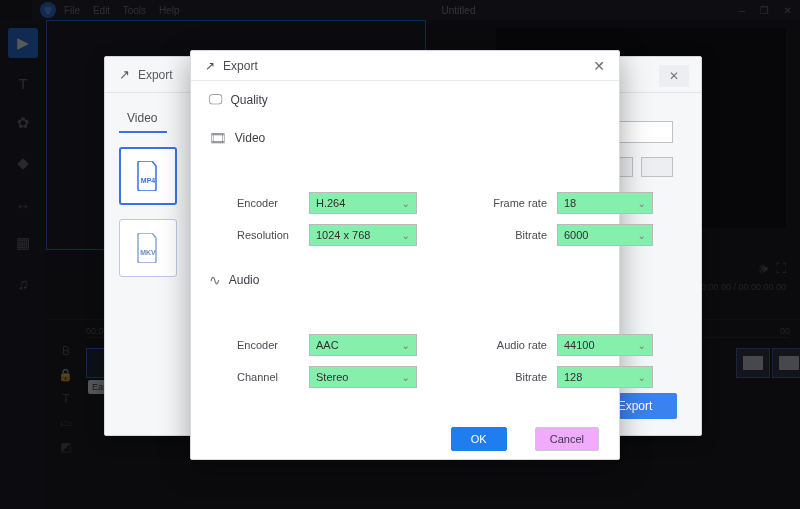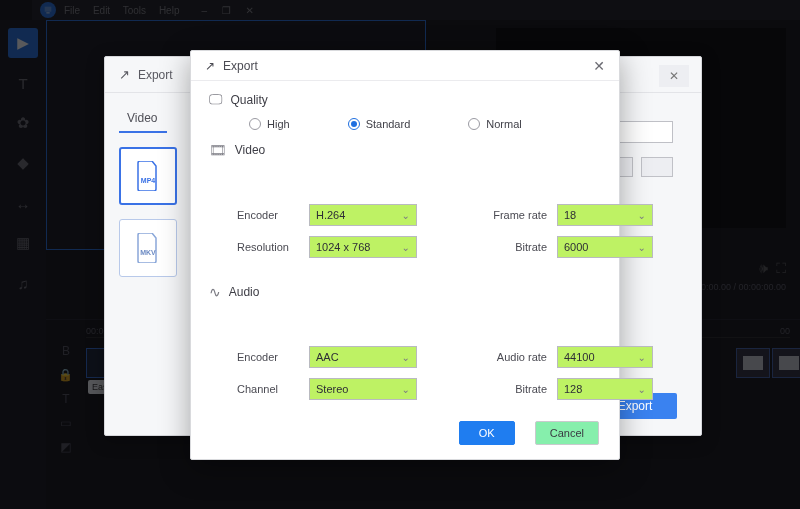--- a/index.html
+++ b/index.html
@@ -65,25 +65,25 @@
   
   .quality-row { display:flex; gap:58px; padding-left:40px; }
   .radio { display:flex; align-items:center; gap:6px; font-size:11px; color:#414149; }
   .radio .dot { width:12px; height:12px; border:1.5px solid #9a9aa2; border-radius:50%; position:relative; }
   .radio.sel .dot { border-color:#1f6fe0; }
   .radio.sel .dot::after { content:""; position:absolute; inset:2px; background:#1f6fe0; border-radius:50%; }
   
   .form-grid { display:grid; grid-template-columns:62px 108px 48px 62px 96px; column-gap:10px; row-gap:10px; padding-left:28px; align-items:center;margin-top:46px; }
   .lbl { font-size:11px; color:#4a4a52; text-align:left; }
   .lbl.r { text-align:right; }
-  .combo { height:22px; border:1px solid #b9bac0; background:#bef264; display:flex; align-items:center; padding:0 6px; font-size:11px; color:#2e2e36; position:relative; }
+  .combo { height:22px; border:1px solid #b9bac0; background:#86efac; display:flex; align-items:center; padding:0 6px; font-size:11px; color:#2e2e36; position:relative; }
   .combo .chev { margin-left:auto; color:#7a7a82; font-size:10px; }
   
-  .btn-row { position:absolute; right:20px; bottom:14px; display:flex; gap:20px; }
-  .btn { min-width:56px; height:24px; font-size:11px; border-radius:2px; border:1px solid #c9cacd; background:#86efac; color:#3a3a42; padding:0 14px; cursor:pointer; }
+  .btn-row { position:absolute; right:20px; bottom:8px; display:flex; gap:28px; }
+  .btn { min-width:56px; height:24px; font-size:11px; border-radius:2px; border:1px solid #c9cacd; background:#f0abfc; color:#3a3a42; padding:0 14px; cursor:pointer; }
   .btn.primary { background:#1f7df0; border-color:#1f7df0; color:#fff; }
   
   
   .dim { position:absolute; inset:0; background:rgba(10,10,14,.68); }
 </style>
 </head>
 <body>
 
 <div class="titlebar">
   <span class="logo">
@@ -92,20 +92,21 @@
         <path d="M4 4h16v12H4z" fill="#fff" opacity=".3"></path>
         <path d="M8 18h8v2H8z" fill="#fff"></path>
       </svg>
   </span>
   <span class="menu">
     <span>File</span>
     <span>Edit</span>
     <span>Tools</span>
     <span>Help</span>
   </span>
+  <span class="title">Untitled</span>
   <span class="win-controls">
     <span>–</span>
     <span>❐</span>
     <span>✕</span>
   </span>
 </div>
 
 <div class="app-body">
   <div class="side-rail">
     <div class="rail-icon active">▶</div>
@@ -195,34 +196,20 @@
     <span class="ico">↗</span>
     <span>Export</span>
     <span class="ed2-close">✕</span>
   </div>
 
   <div class="section">
     <div class="sec-title">
       <span class="sico">🖵</span>
       <span>Quality</span>
     </div>
-    <div class="quality-row">
-      <label class="radio">
-        <span class="dot"></span>
-          <span>High</span>
-      </label>
-      <label class="radio sel">
-        <span class="dot"></span>
-          <span>Standard</span>
-      </label>
-      <label class="radio">
-        <span class="dot"></span>
-          <span>Normal</span>
-      </label>
-    </div>
   </div>
 
   <div class="section">
     <div class="sec-title">
       <span class="sico">🎞</span>
       <span>Video</span>
     </div>
     <div class="form-grid">
       <span class="lbl">Encoder</span>
       <div class="combo">

